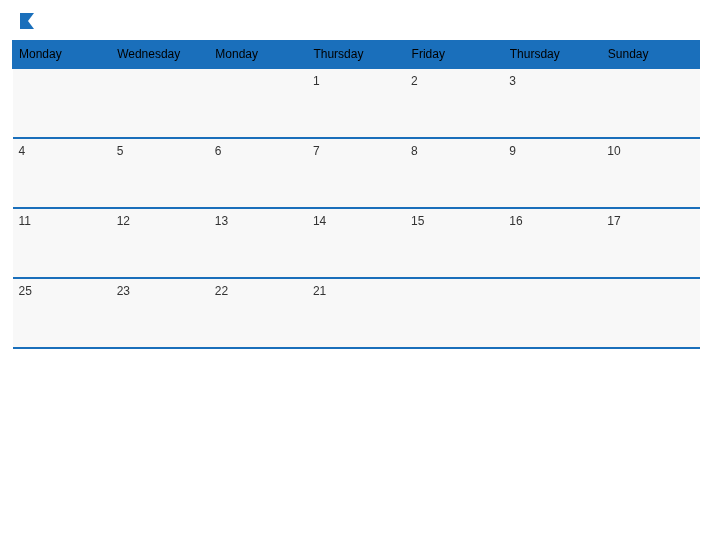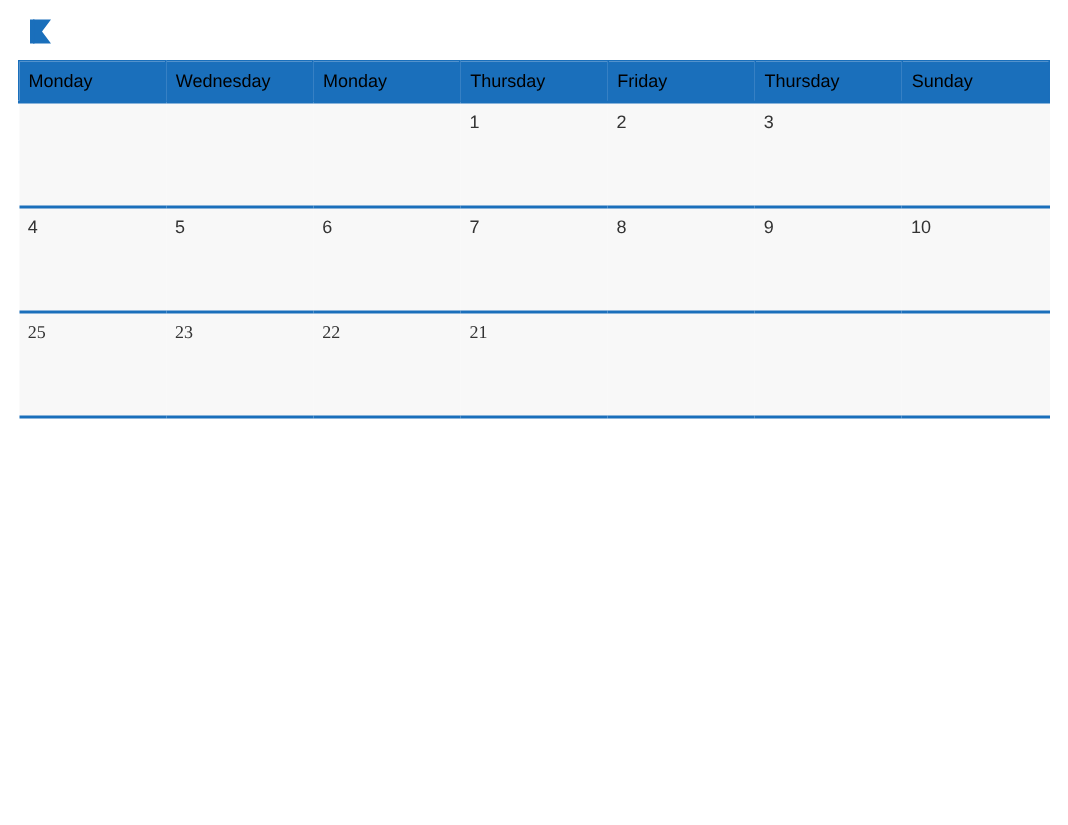--- a/index.html
+++ b/index.html
@@ -66,21 +66,20 @@
       border-bottom: none;
       vertical-align: top;
       padding: 5px 6px;
       font-size: 12px;
       color: #333;
       background: #f8f8f8;
       width: calc(100% / 7);
     }
     .calendar tbody tr:last-child td {
       border-bottom: 2px solid #1a6fbb;
-      font-family: Liberation Serif, serif;
     }
     .day-num {
       font-size: 12px;
       color: #333;
     }
   </style>
 </head>
 <body>
 
 <div class="page">
@@ -127,20 +126,29 @@
         <tr>
           <td><span class="day-num">4</span></td>
           <td><span class="day-num">5</span></td>
           <td><span class="day-num">6</span></td>
           <td><span class="day-num">7</span></td>
           <td><span class="day-num">8</span></td>
           <td><span class="day-num">9</span></td>
           <td><span class="day-num">10</span></td>
         </tr>
         <tr>
+          <td><span class="day-num">11</span></td>
+          <td><span class="day-num">12</span></td>
+          <td><span class="day-num">13</span></td>
+          <td><span class="day-num">14</span></td>
+          <td><span class="day-num">15</span></td>
+          <td><span class="day-num">16</span></td>
+          <td><span class="day-num">17</span></td>
+        </tr>
+        <tr>
           <td><span class="day-num">25</span></td>
           <td><span class="day-num">23</span></td>
           <td><span class="day-num">22</span></td>
           <td><span class="day-num">21</span></td>
           <td></td>
           <td></td>
           <td></td>
         </tr>
       </tbody>
   </table>

